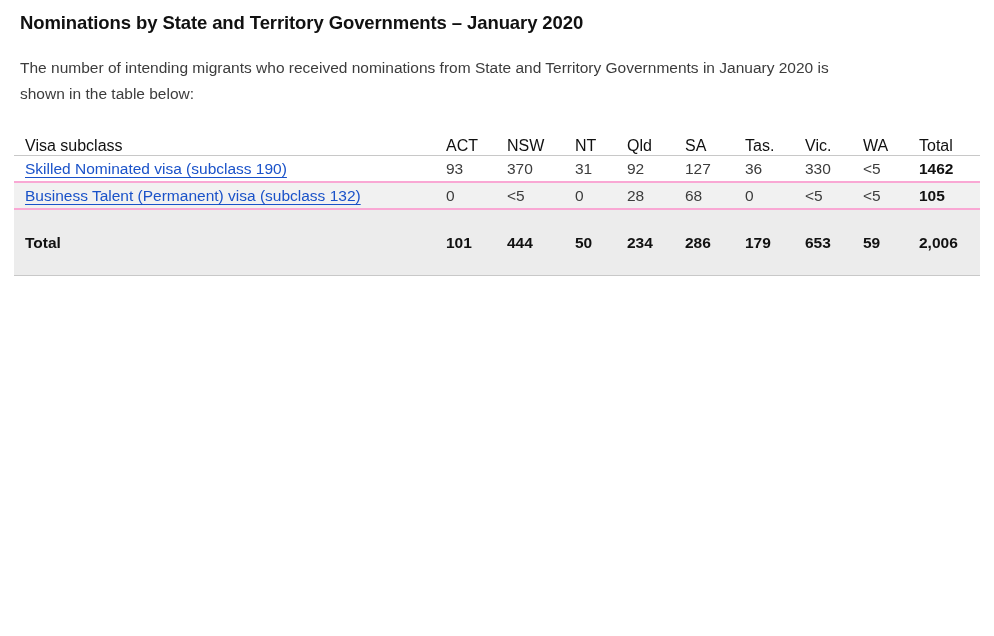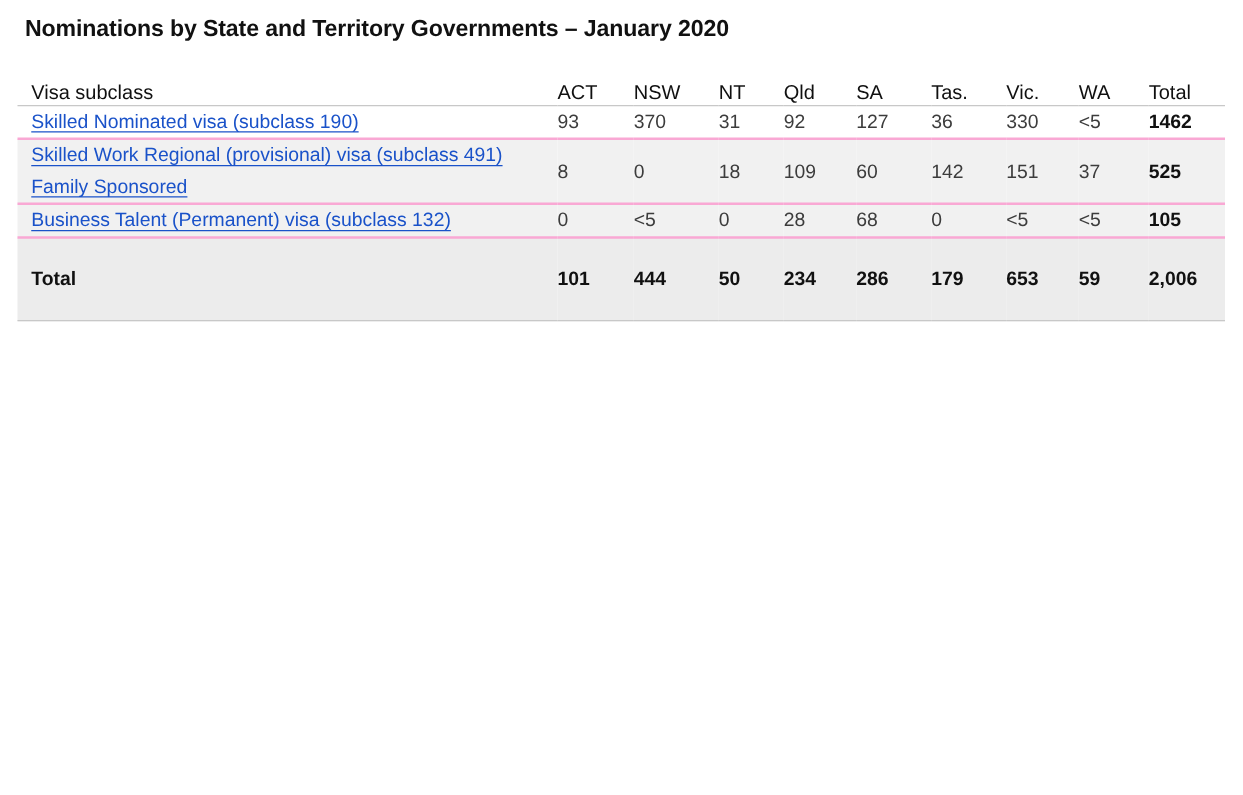--- a/index.html
+++ b/index.html
@@ -113,20 +113,21 @@
   col.c-wa    { width: 56px; }
   col.c-total { width: 61px; }
 </style>
 </head>
 <body>
 
 <div class="page">
 
   <h1 class="page-title">Nominations by State and Territory Governments – January 2020</h1>
 
+  <p class="intro">The number of intending migrants who received nominations from State and Territory Governments in January 2020 is shown in the table below:</p>
 
   <div class="table-wrap">
     <table class="data">
       <colgroup>
         <col class="c-label">
           <col class="c-act">
           <col class="c-nsw">
           <col class="c-nt">
         <col class="c-qld">
           <col class="c-sa">
@@ -159,34 +160,20 @@
           <td class="num">370</td>
           <td class="num">31</td>
           <td class="num">92</td>
           <td class="num">127</td>
           <td class="num">36</td>
           <td class="num">330</td>
           <td class="num">&lt;5</td>
           <td class="num total-col">1462</td>
         </tr>
 
-        <tr class="striped">
-          <td class="col-label">
-            <a class="visa-link" href="#">Skilled Work Regional (provisional) visa (subclass 491) Family Sponsored</a>
-          </td>
-          <td class="num">8</td>
-          <td class="num">0</td>
-          <td class="num">18</td>
-          <td class="num">109</td>
-          <td class="num">60</td>
-          <td class="num">142</td>
-          <td class="num">151</td>
-          <td class="num">37</td>
-          <td class="num total-col">525</td>
-        </tr>
 
 
         <tr class="striped">
           <td class="col-label">
             <a class="visa-link" href="#">Business Talent (Permanent) visa (subclass 132)</a>
           </td>
           <td class="num">0</td>
           <td class="num">&lt;5</td>
           <td class="num">0</td>
           <td class="num">28</td>

